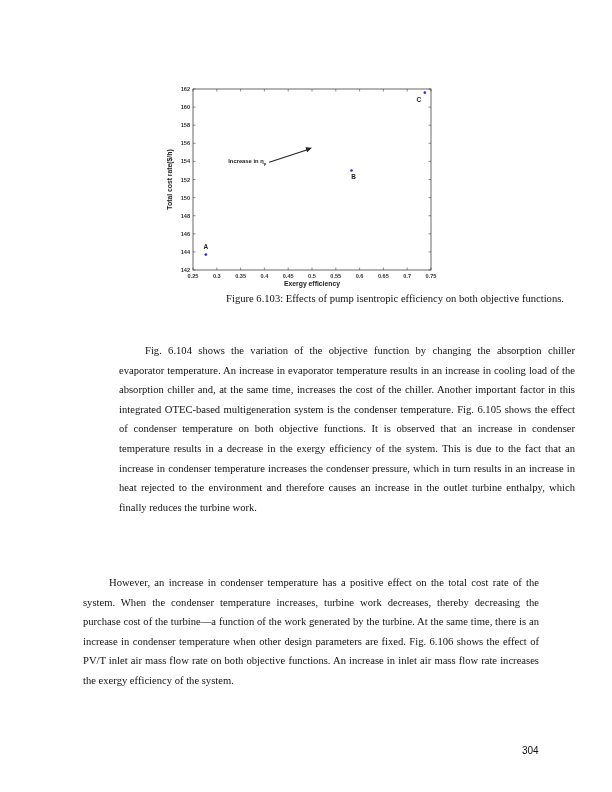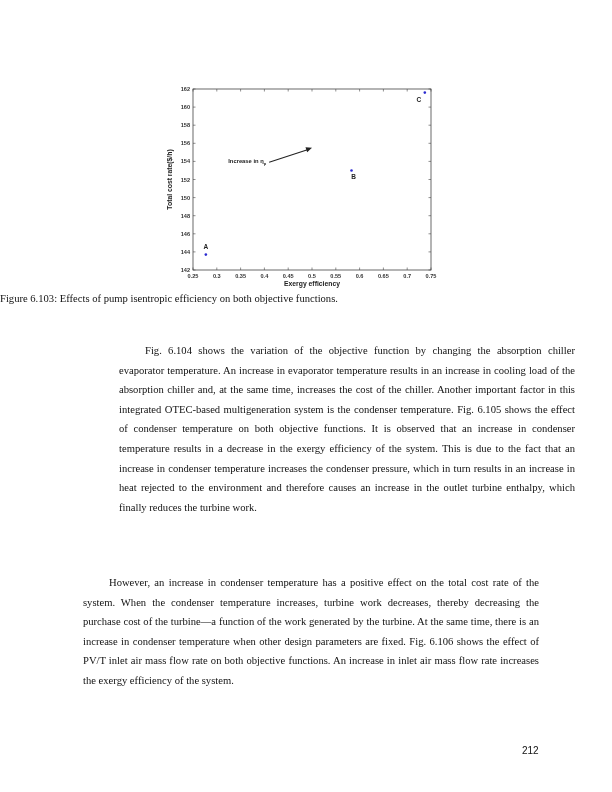--- a/index.html
+++ b/index.html
@@ -1,19 +1,19 @@
 <!DOCTYPE html>
 <html><head>
 <meta charset="utf-8">
 <style>
   html, body { margin: 0; padding: 0; background: #ffffff; }
   body { width: 612px; height: 792px; position: relative; overflow: hidden; font-family: "Liberation Serif", serif; color: #111; }
   .chart { position: absolute; left: 155px; top: 80px; width: 300px; height: 215px; }
   .chart svg { width: 300px; height: 215px; display: block; }
-  .caption { position: absolute; left: 0; width: 564px; top: 293px; text-align: left; font-size: 10.6px; }
+  .caption { position: absolute; left: 0; width: 564px; top: 293px; text-align: right; font-size: 10.6px; }
   .para { position: absolute; left: 83px; width: 456px; font-size: 10.6px; line-height: 19.6px; text-align: justify; }
   .para p { margin: 0; text-indent: 26px; text-align: justify; text-align-last: left; }
   .p1 { top: 341px; margin-left: 36px; }
   .p2 { top: 573px; }
   .pagenum { position: absolute; left: 522px; top: 745px; font-family: "Liberation Sans", sans-serif; font-size: 10px; }
 </style>
 </head>
 <body>
 
 <div class="chart">
@@ -101,13 +101,13 @@
 
 <div class="caption">Figure 6.103: Effects of pump isentropic efficiency on both objective functions.</div>
 
 <div class="para p1">
   <p>Fig. 6.104 shows the variation of the objective function by changing the absorption chiller evaporator temperature. An increase in evaporator temperature results in an increase in cooling load of the absorption chiller and, at the same time, increases the cost of the chiller. Another important factor in this integrated OTEC-based multigeneration system is the condenser temperature. Fig. 6.105 shows the effect of condenser temperature on both objective functions. It is observed that an increase in condenser temperature results in a decrease in the exergy efficiency of the system. This is due to the fact that an increase in condenser temperature increases the condenser pressure, which in turn results in an increase in heat rejected to the environment and therefore causes an increase in the outlet turbine enthalpy, which finally reduces the turbine work.</p>
 </div>
 <div class="para p2">
   <p>However, an increase in condenser temperature has a positive effect on the total cost rate of the system. When the condenser temperature increases, turbine work decreases, thereby decreasing the purchase cost of the turbine—a function of the work generated by the turbine. At the same time, there is an increase in condenser temperature when other design parameters are fixed. Fig. 6.106 shows the effect of PV/T inlet air mass flow rate on both objective functions. An increase in inlet air mass flow rate increases the exergy efficiency of the system.</p>
 </div>
 
-<div class="pagenum">212</div>
+<div class="pagenum">304</div>
 
 </body></html>

